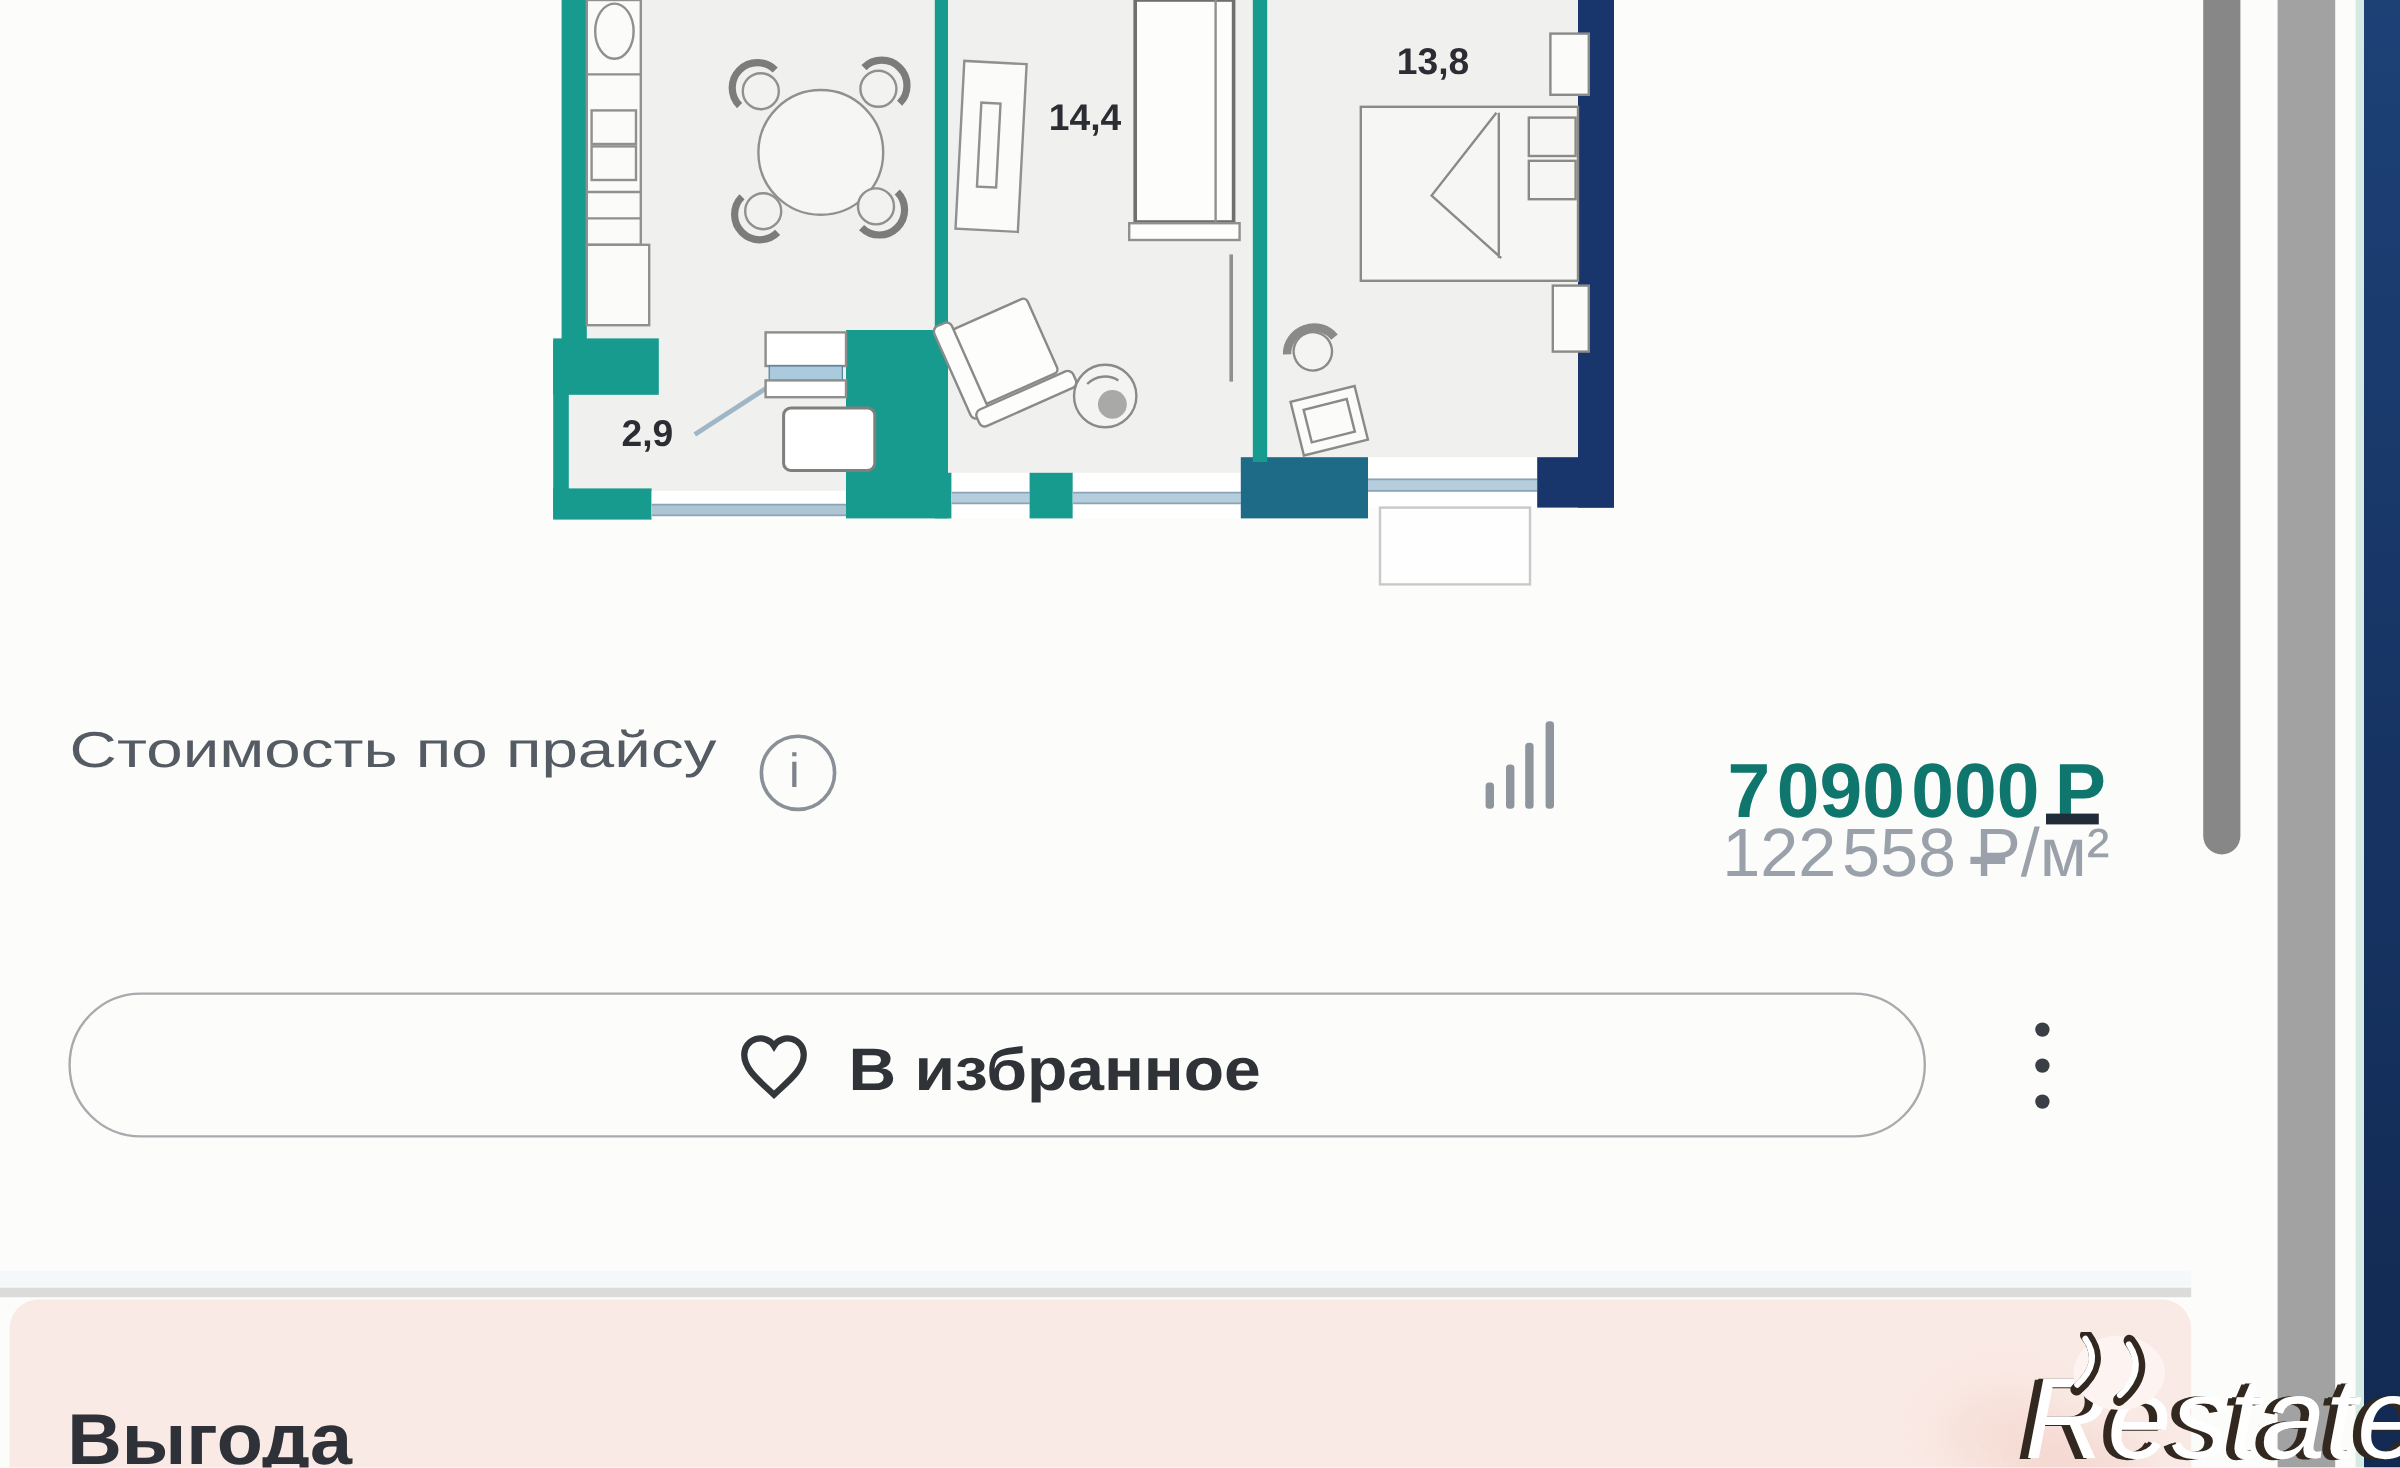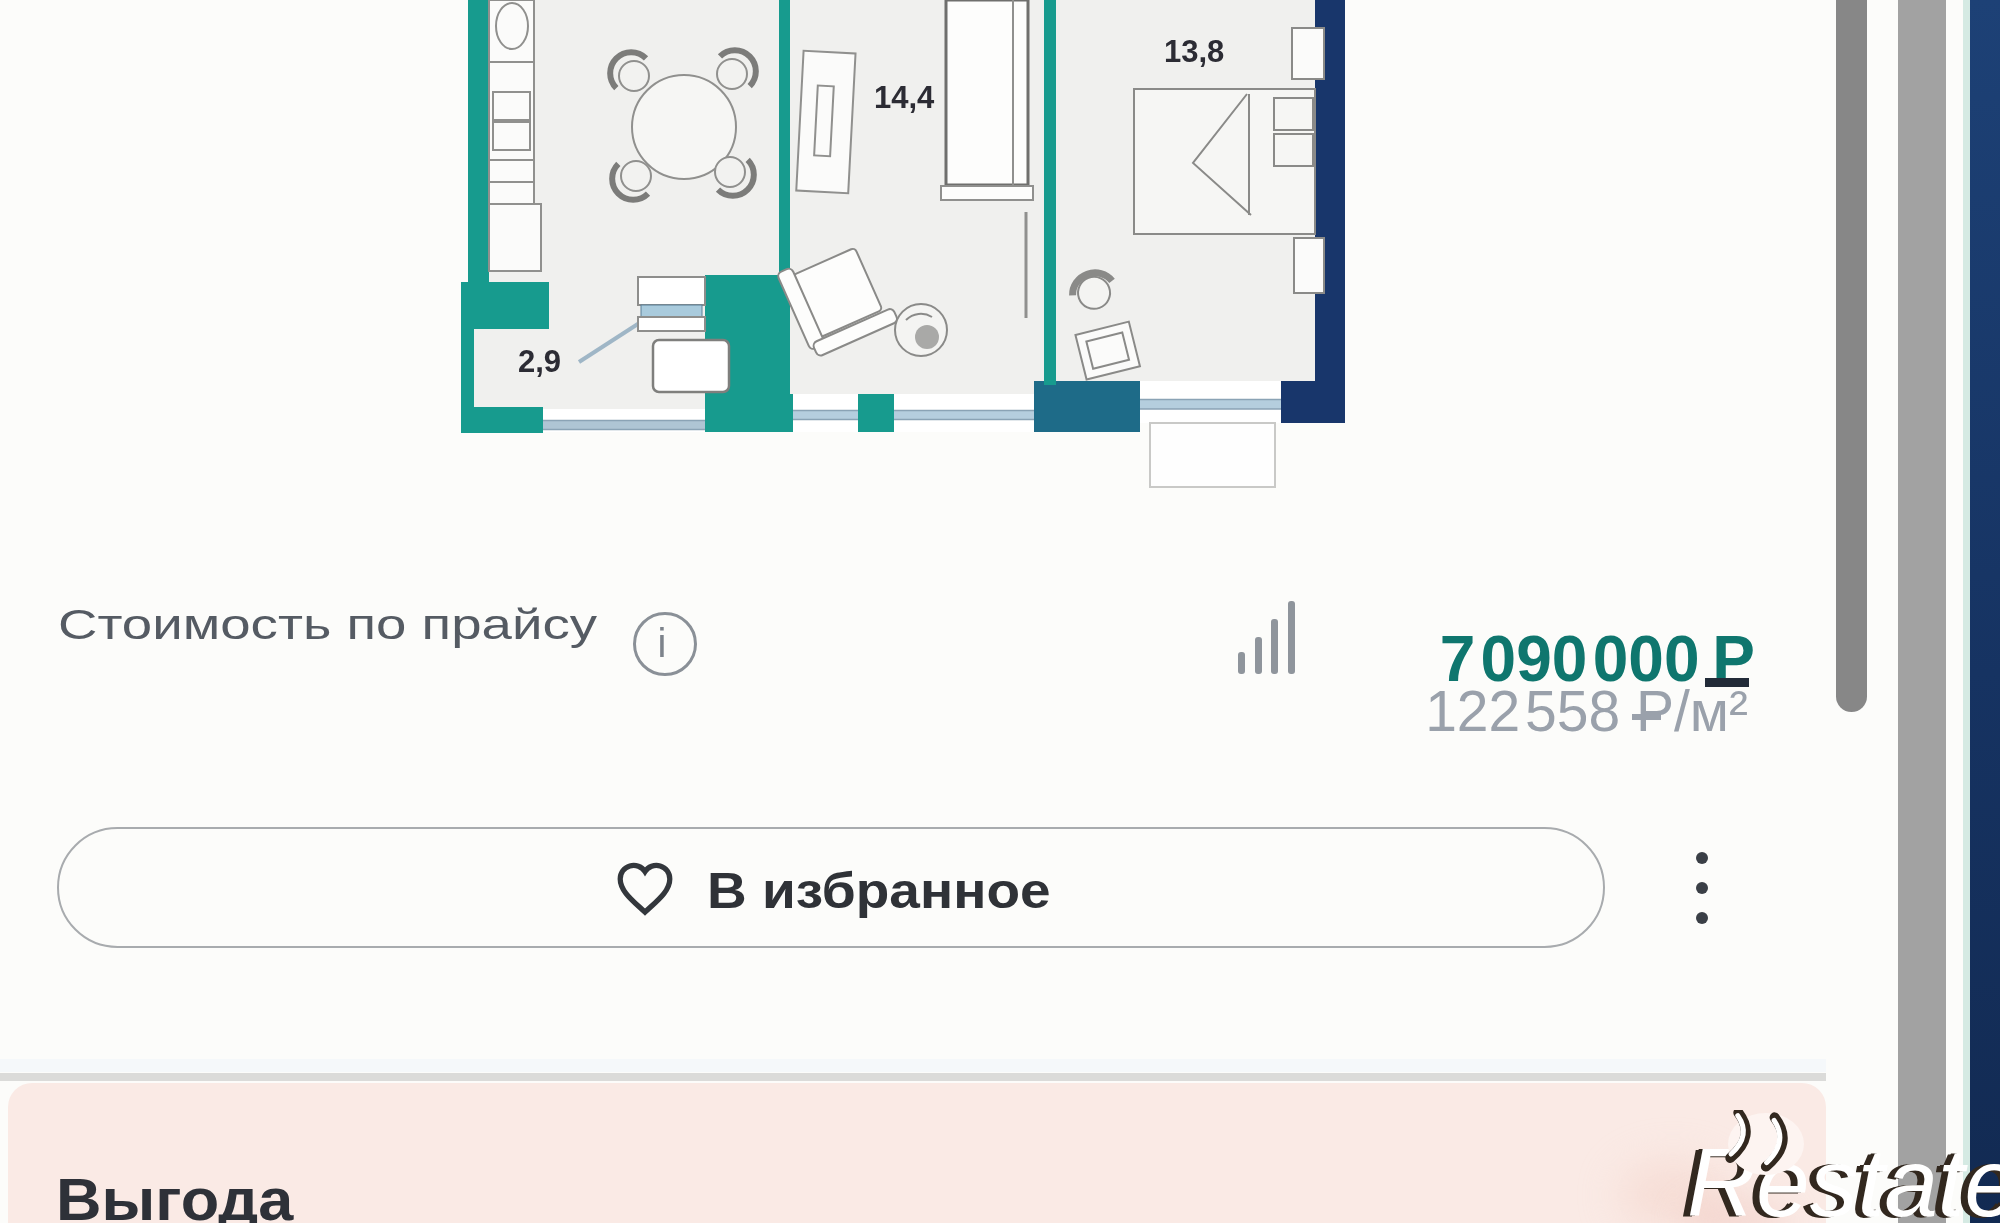--- a/index.html
+++ b/index.html
@@ -175,21 +175,21 @@
   <g fill="#8f959c">
     <rect x="2" y="52" width="7" height="22" rx="3"></rect>
     <rect x="19" y="37" width="7" height="37" rx="3"></rect>
     <rect x="35" y="19" width="7" height="55" rx="3"></rect>
     <rect x="52" y="1" width="7" height="73" rx="3"></rect>
   </g>
 </svg>
 
 <div class="abs" style="right:245px;top:582px;font-size:64px;font-weight:bold;color:#0f766e;white-space:nowrap;margin-top:40px;">7 090 000 <span style="position:relative;display:inline-block;">P<span style="position:absolute;left:-7px;top:56px;width:44px;height:9px;background:#222b38;"></span></span></div>
 
-<div class="abs" style="right:252px;top:678px;font-size:57px;color:#9aa1ab;white-space:nowrap;">122 558 <span style="position:relative;display:inline-block;">P<span style="position:absolute;left:-4px;top:36px;width:29px;height:6px;background:#9aa1ab;"></span></span>/м²</div>
+<div class="abs" style="right:242px;top:678px;font-size:57px;color:#9aa1ab;white-space:nowrap;">122 558 <span style="position:relative;display:inline-block;">P<span style="position:absolute;left:-4px;top:36px;width:29px;height:6px;background:#9aa1ab;"></span></span>/м²</div>
 
 <div class="abs" style="left:57px;top:827px;width:1548px;height:121px;border:2.5px solid #a8abae;border-radius:62px;box-sizing:border-box;"></div>
 
 <svg class="abs" style="left:610px;top:853px;" width="70" height="70" viewBox="0 0 24 24">
   <path d="M12 20.3 C8 16.5 3.5 13.2 3.5 8.9 a4.6 4.6 0 0 1 8.5-2.5 a4.6 4.6 0 0 1 8.5 2.5 c0 4.3-4.5 7.6-8.5 11.4z" fill="none" stroke="#33373c" stroke-width="1.8"></path>
 </svg>
 
 <div class="abs" style="left:707px;top:862px;font-size:50px;font-weight:600;color:#2f3237;transform:scaleX(1.10);transform-origin:0 0;white-space:nowrap;">В избранное</div>
 
 <div class="abs" style="left:1696px;top:852px;width:12px;height:12px;border-radius:50%;background:#3a3f46;"></div>

